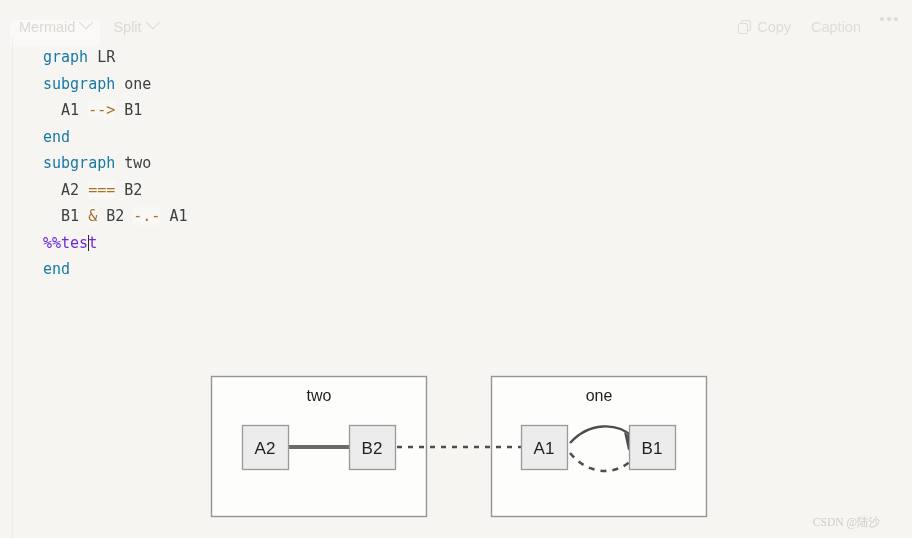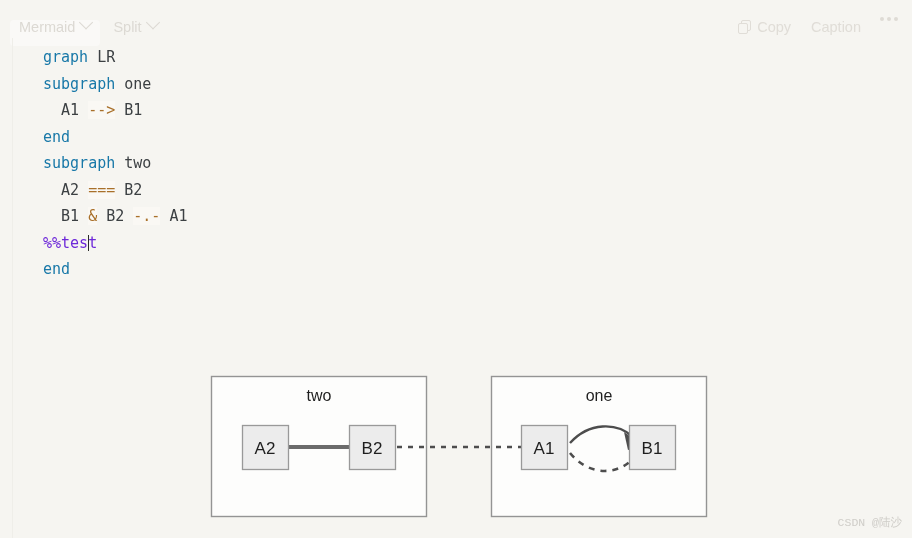--- a/index.html
+++ b/index.html
@@ -105,25 +105,25 @@
 
   
   .diagram {
     position: absolute;
     left: 0; top: 340px;
     width: 912px;
     height: 198px;
   }
   .watermark {
     position: absolute;
-    right: 10px;
+    right: 32px;
     bottom: 8px;
     font-size: 11.5px;
     color: #cfcdc8;
-    font-family: Liberation Mono, monospace;
+    font-family: Liberation Serif, serif;
     user-select: none;
     margin-top: 17px;
   }
 </style>
 </head>
 <body>
 
 <div class="toolbar">
   <div class="tb-left">
     <div class="tb-btn active">

